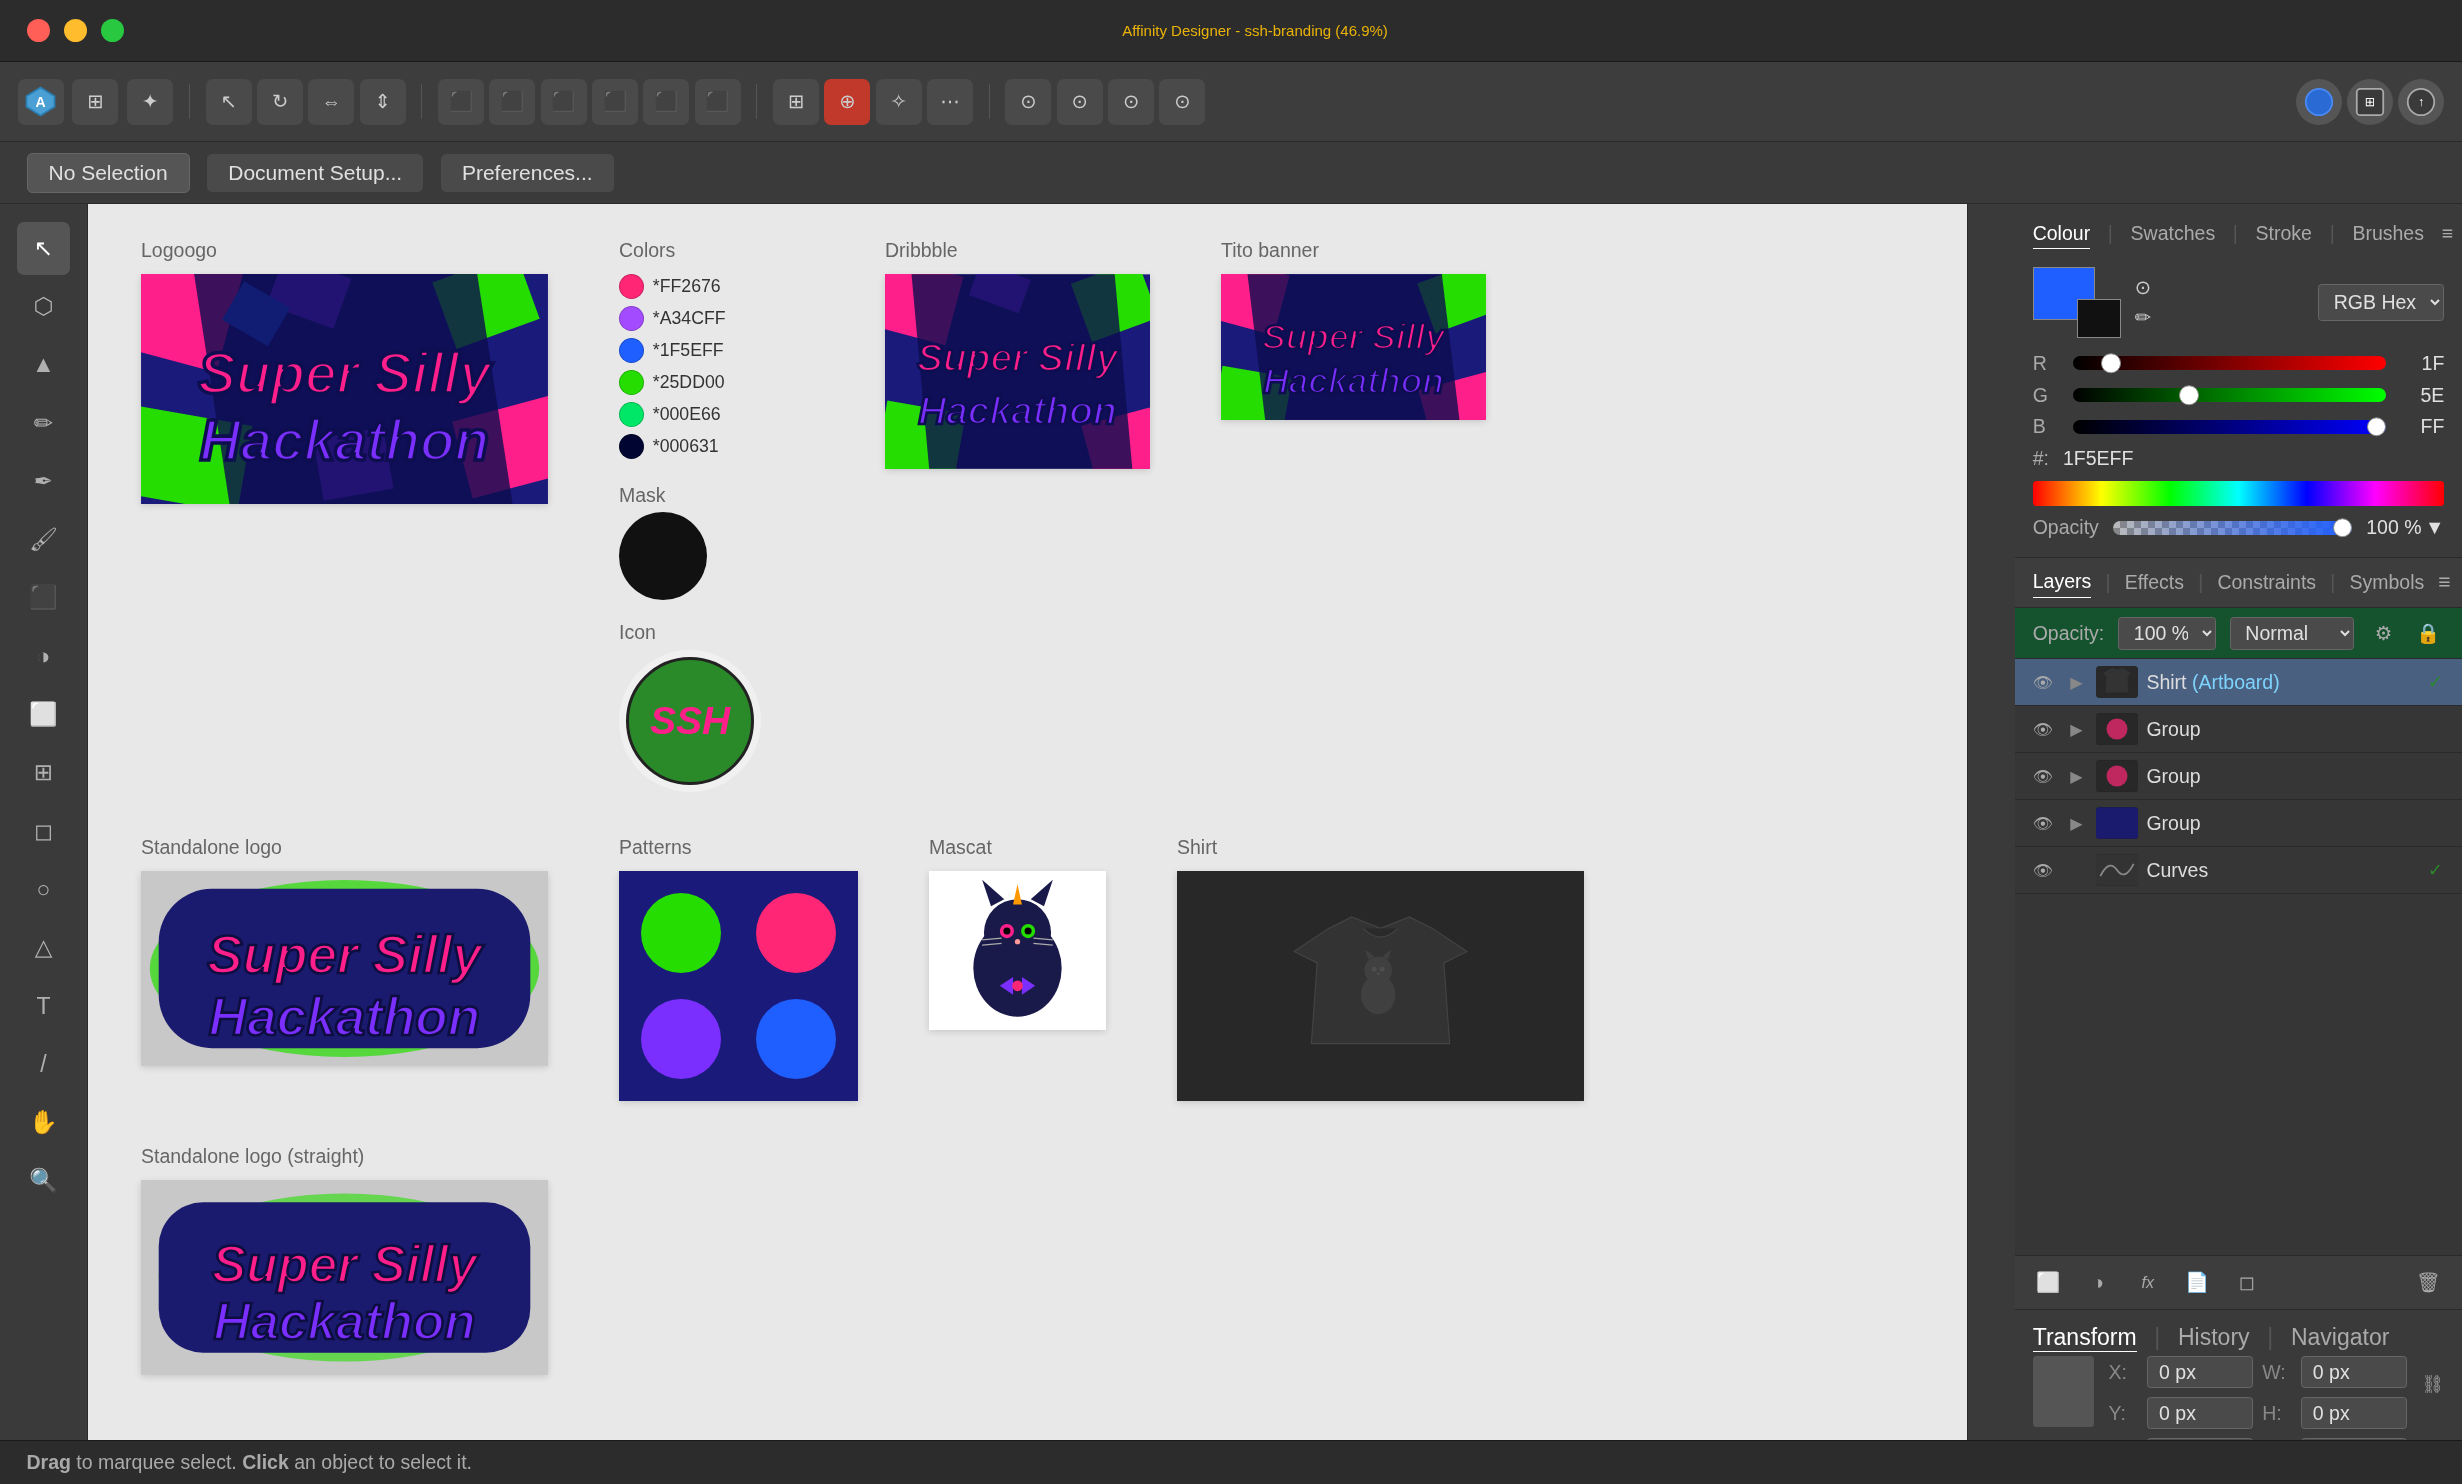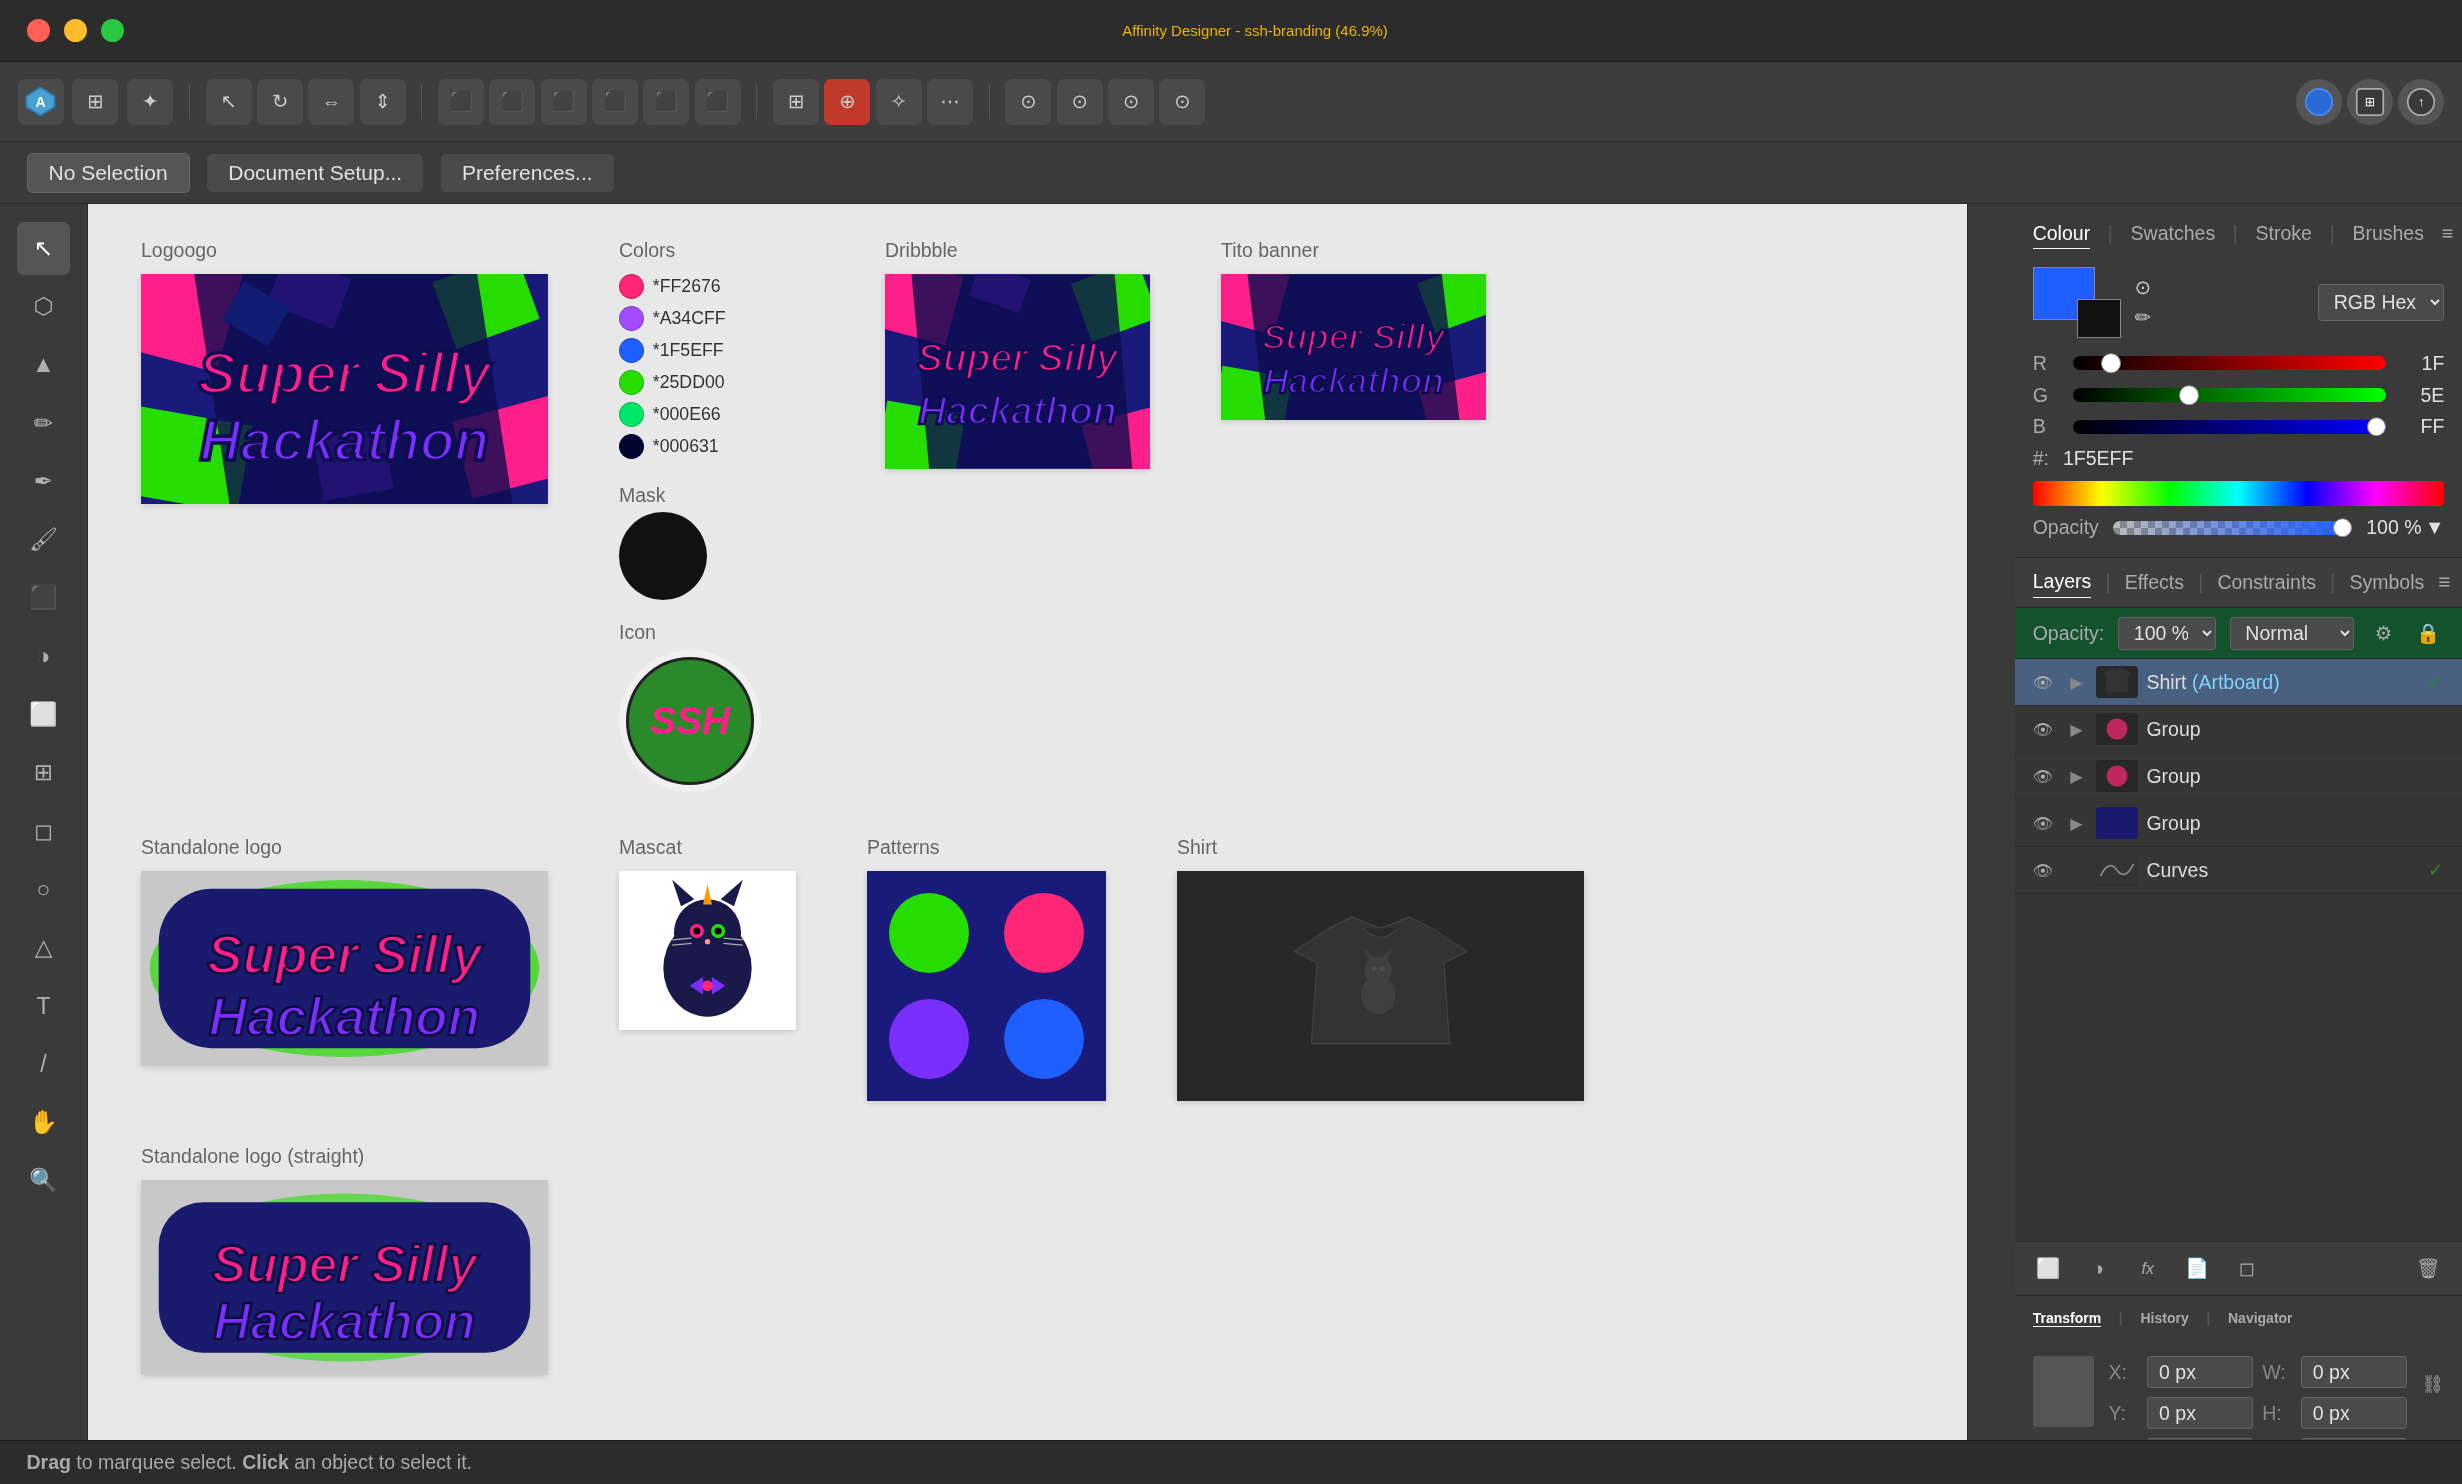--- a/index.html
+++ b/index.html
@@ -587,23 +587,22 @@
 
     
     #transform-panel {
       background: #3a3a3a;
       padding: 14px 17.7px;
       border-top: 0.9px solid #2a2a2a;
     }
     .transform-tabs {
       display: flex;
       gap: 17.7px;
-      margin-bottom: 29px;
-      font-size: 14px;
-      font-weight: bold;
+      margin-bottom: 4px;
+      font-size: 23px;
     }
     .transform-tab {
       color: #aaa;
       cursor: pointer;
     }
     .transform-tab.active {
       color: #fff;
       border-bottom: 1.8px solid #fff;
     }
     .transform-grid {
@@ -925,20 +924,34 @@
 
                 <rect x="20" y="20" width="420" height="180" rx="60" fill="#1a1a6e"></rect>
 
                 <text x="230" y="115" text-anchor="middle" fill="#ff1f8a" font-size="60" font-weight="900" font-style="italic" font-family="Arial Black,sans-serif" stroke="#0d0d40" stroke-width="3">Super Silly</text>
                 <text x="230" y="185" text-anchor="middle" fill="#7b2fff" font-size="60" font-weight="900" font-style="italic" font-family="Arial Black,sans-serif" stroke="#0d0d40" stroke-width="3">Hackathon</text>
               </svg>
             </div>
           </div>
 
           <div class="artboard-section">
+            <div class="artboard-label">Patterns</div>
+            <div class="artboard" style="width:239px;height:230px;background:#1a1a7a;display:flex;flex-direction:column;align-items:center;justify-content:center;gap:26.5px;">
+              <div class="pattern-row">
+                <div class="pattern-dot" style="width:80px;height:80px;background:#25dd00;"></div>
+                <div class="pattern-dot" style="width:80px;height:80px;background:#ff2676;"></div>
+              </div>
+              <div class="pattern-row">
+                <div class="pattern-dot" style="width:80px;height:80px;background:#7b2fff;"></div>
+                <div class="pattern-dot" style="width:80px;height:80px;background:#1f5eff;"></div>
+              </div>
+            </div>
+          </div>
+
+          <div class="artboard-section">
             <div class="artboard-label">Mascat</div>
             <div class="artboard mascat-board">
               <svg width="177" height="159" viewBox="0 0 200 180" xmlns="http://www.w3.org/2000/svg">
 
                 <ellipse cx="100" cy="110" rx="50" ry="55" fill="#1a1a4a"></ellipse>
 
                 <circle cx="100" cy="70" r="38" fill="#1a1a4a"></circle>
 
                 <polygon points="70,40 60,10 85,32" fill="#1a1a4a"></polygon>
                 <polygon points="130,40 140,10 115,32" fill="#1a1a4a"></polygon>
@@ -954,34 +967,20 @@
 
                 <polygon points="80,130 95,120 95,140" fill="#7b2fff"></polygon>
                 <polygon points="120,130 105,120 105,140" fill="#7b2fff"></polygon>
                 <circle cx="100" cy="130" r="6" fill="#ff2676"></circle>
 
                 <line x1="60" y1="78" x2="82" y2="76" stroke="#aaa" stroke-width="1.5"></line>
                 <line x1="60" y1="84" x2="82" y2="82" stroke="#aaa" stroke-width="1.5"></line>
                 <line x1="118" y1="76" x2="140" y2="78" stroke="#aaa" stroke-width="1.5"></line>
                 <line x1="118" y1="82" x2="140" y2="84" stroke="#aaa" stroke-width="1.5"></line>
               </svg>
-            </div>
-          </div>
-
-          <div class="artboard-section">
-            <div class="artboard-label">Patterns</div>
-            <div class="artboard" style="width:239px;height:230px;background:#1a1a7a;display:flex;flex-direction:column;align-items:center;justify-content:center;gap:26.5px;">
-              <div class="pattern-row">
-                <div class="pattern-dot" style="width:80px;height:80px;background:#25dd00;"></div>
-                <div class="pattern-dot" style="width:80px;height:80px;background:#ff2676;"></div>
-              </div>
-              <div class="pattern-row">
-                <div class="pattern-dot" style="width:80px;height:80px;background:#7b2fff;"></div>
-                <div class="pattern-dot" style="width:80px;height:80px;background:#1f5eff;"></div>
-              </div>
             </div>
           </div>
 
           <div class="artboard-section">
             <div class="artboard-label">Shirt</div>
             <div class="artboard shirt-board">
               <svg class="shirt-svg" width="407" height="230" viewBox="0 0 460 260" xmlns="http://www.w3.org/2000/svg">
                 <rect width="460" height="260" fill="#282828"></rect>
 
                 <path d="M140,30 L80,70 L120,90 L110,230 L350,230 L340,90 L380,70 L320,30 L280,10 L230,30 L180,10 Z" fill="#333" stroke="#444" stroke-width="2"></path>

